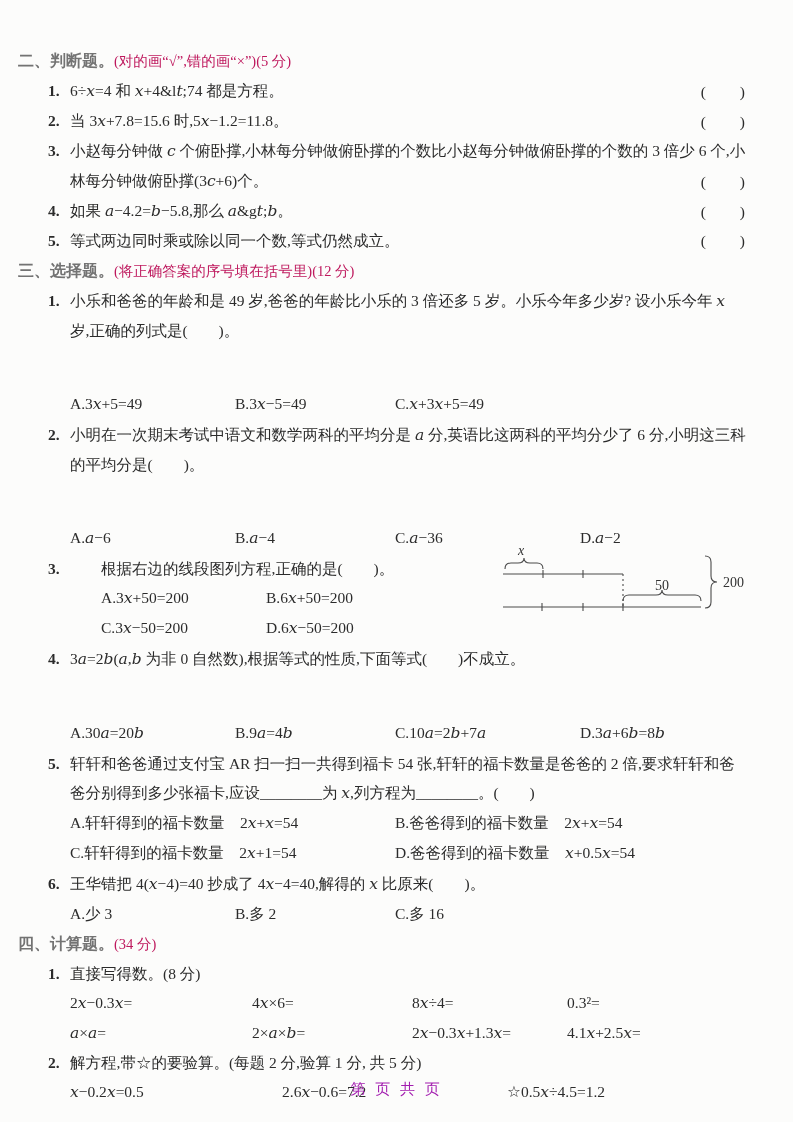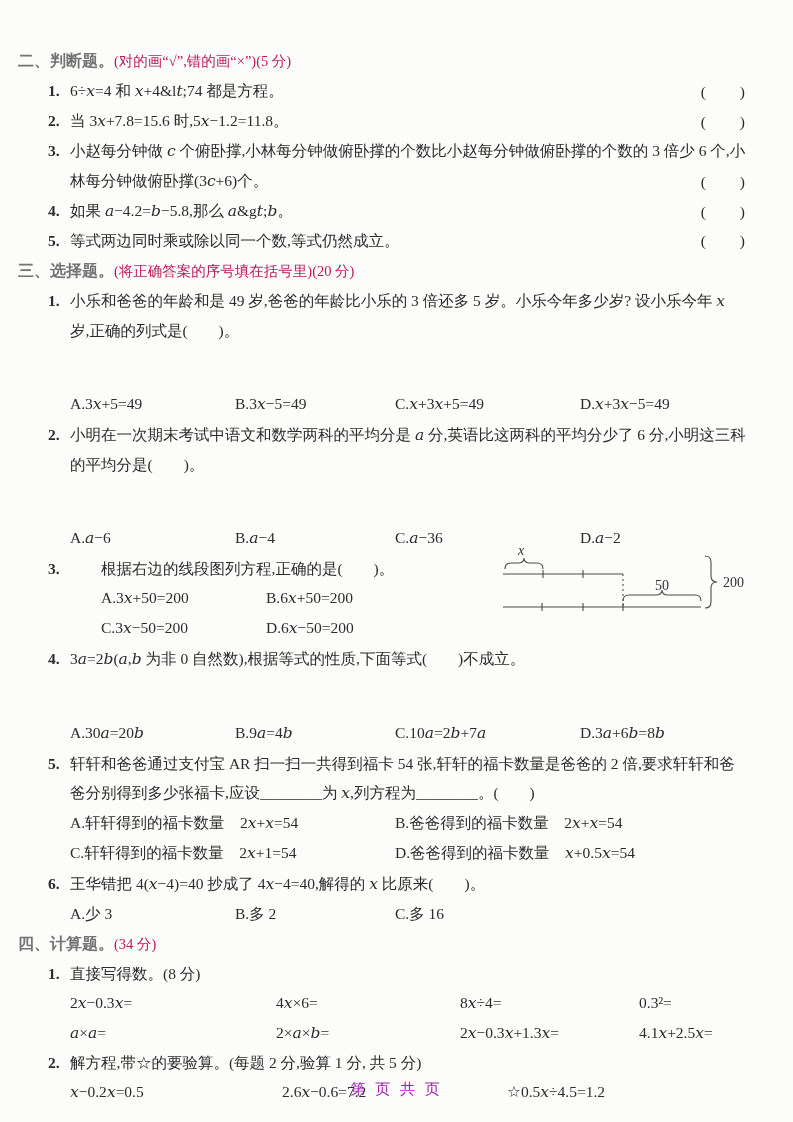--- a/index.html
+++ b/index.html
@@ -15,21 +15,21 @@
   .sec-title .t{font-weight:bold;color:#737373;}
   .sec-title .hint{font-size:14.5px;color:#be185d;}
   .item,.q,.sub{display:flex;position:relative;padding-left:30px;}
   .num{width:22px;flex:none;font-weight:bold;}
   .txt,.body{flex:1;position:relative;}
   .paren{position:absolute;right:2px;bottom:0;letter-spacing:1px;white-space:nowrap;}
   .opts4{display:grid;grid-template-columns:165px 160px 185px auto;margin-top:44px;}
   .opts3{display:grid;grid-template-columns:165px 160px auto;}
   .opts2w{display:grid;grid-template-columns:325px auto;}
   .opts2n{display:grid;grid-template-columns:165px 165px;}
-  .calcrow{display:grid;grid-template-columns:182px 160px 155px auto;gap:24px;}
+  .calcrow{display:grid;grid-template-columns:182px 160px 155px auto;}
   .eqrow{display:grid;grid-template-columns:212px 225px auto;}
   .q{margin-bottom:1px;}
   .diagram{position:absolute;top:-14px;right:-15px;width:260px;height:92px;}
   .diagram svg{display:block;}
   .footer{position:absolute;left:0;right:0;bottom:18px;text-align:center;
           font-size:15px;letter-spacing:3px;color:#a21caf;}
   .gap-top{margin-top:1px;}
 </style>
 </head>
 <body>
@@ -60,32 +60,31 @@
     <div class="txt">如果 <i>a</i>−4.2=<i>b</i>−5.8,那么 <i>a</i>&amp;g<i>t</i>;<i>b</i>。</div>
     <span class="paren">(　　)</span>
   </div>
   <div class="item">
     <span class="num">5.</span>
     <div class="txt">等式两边同时乘或除以同一个数,等式仍然成立。</div>
     <span class="paren">(　　)</span>
   </div>
 
   <div class="sec-title gap-top">
-    <span class="t">三、选择题。</span><span class="hint">(将正确答案的序号填在括号里)(20 分)</span>
+    <span class="t">三、选择题。</span><span class="hint">(将正确答案的序号填在括号里)(12 分)</span>
   </div>
 
   <div class="q">
     <span class="num">1.</span>
     <div class="body">
       <div>小乐和爸爸的年龄和是 49 岁,爸爸的年龄比小乐的 3 倍还多 5 岁。小乐今年多少岁? 设小乐今年 <i>x</i> 岁,正确的列式是(　　)。</div>
       <div class="opts4">
         <span>A.3<i>x</i>+5=49</span>
         <span>B.3<i>x</i>−5=49</span>
         <span>C.<i>x</i>+3<i>x</i>+5=49</span>
-        <span>D.<i>x</i>+3<i>x</i>−5=49</span>
       </div>
     </div>
   </div>
 
   <div class="q">
     <span class="num">2.</span>
     <div class="body">
       <div>小明在一次期末考试中语文和数学两科的平均分是 <i>a</i> 分,英语比这两科的平均分少了 6 分,小明这三科的平均分是(　　)。</div>
       <div class="opts4">
         <span>A.<i>a</i>−6</span>

